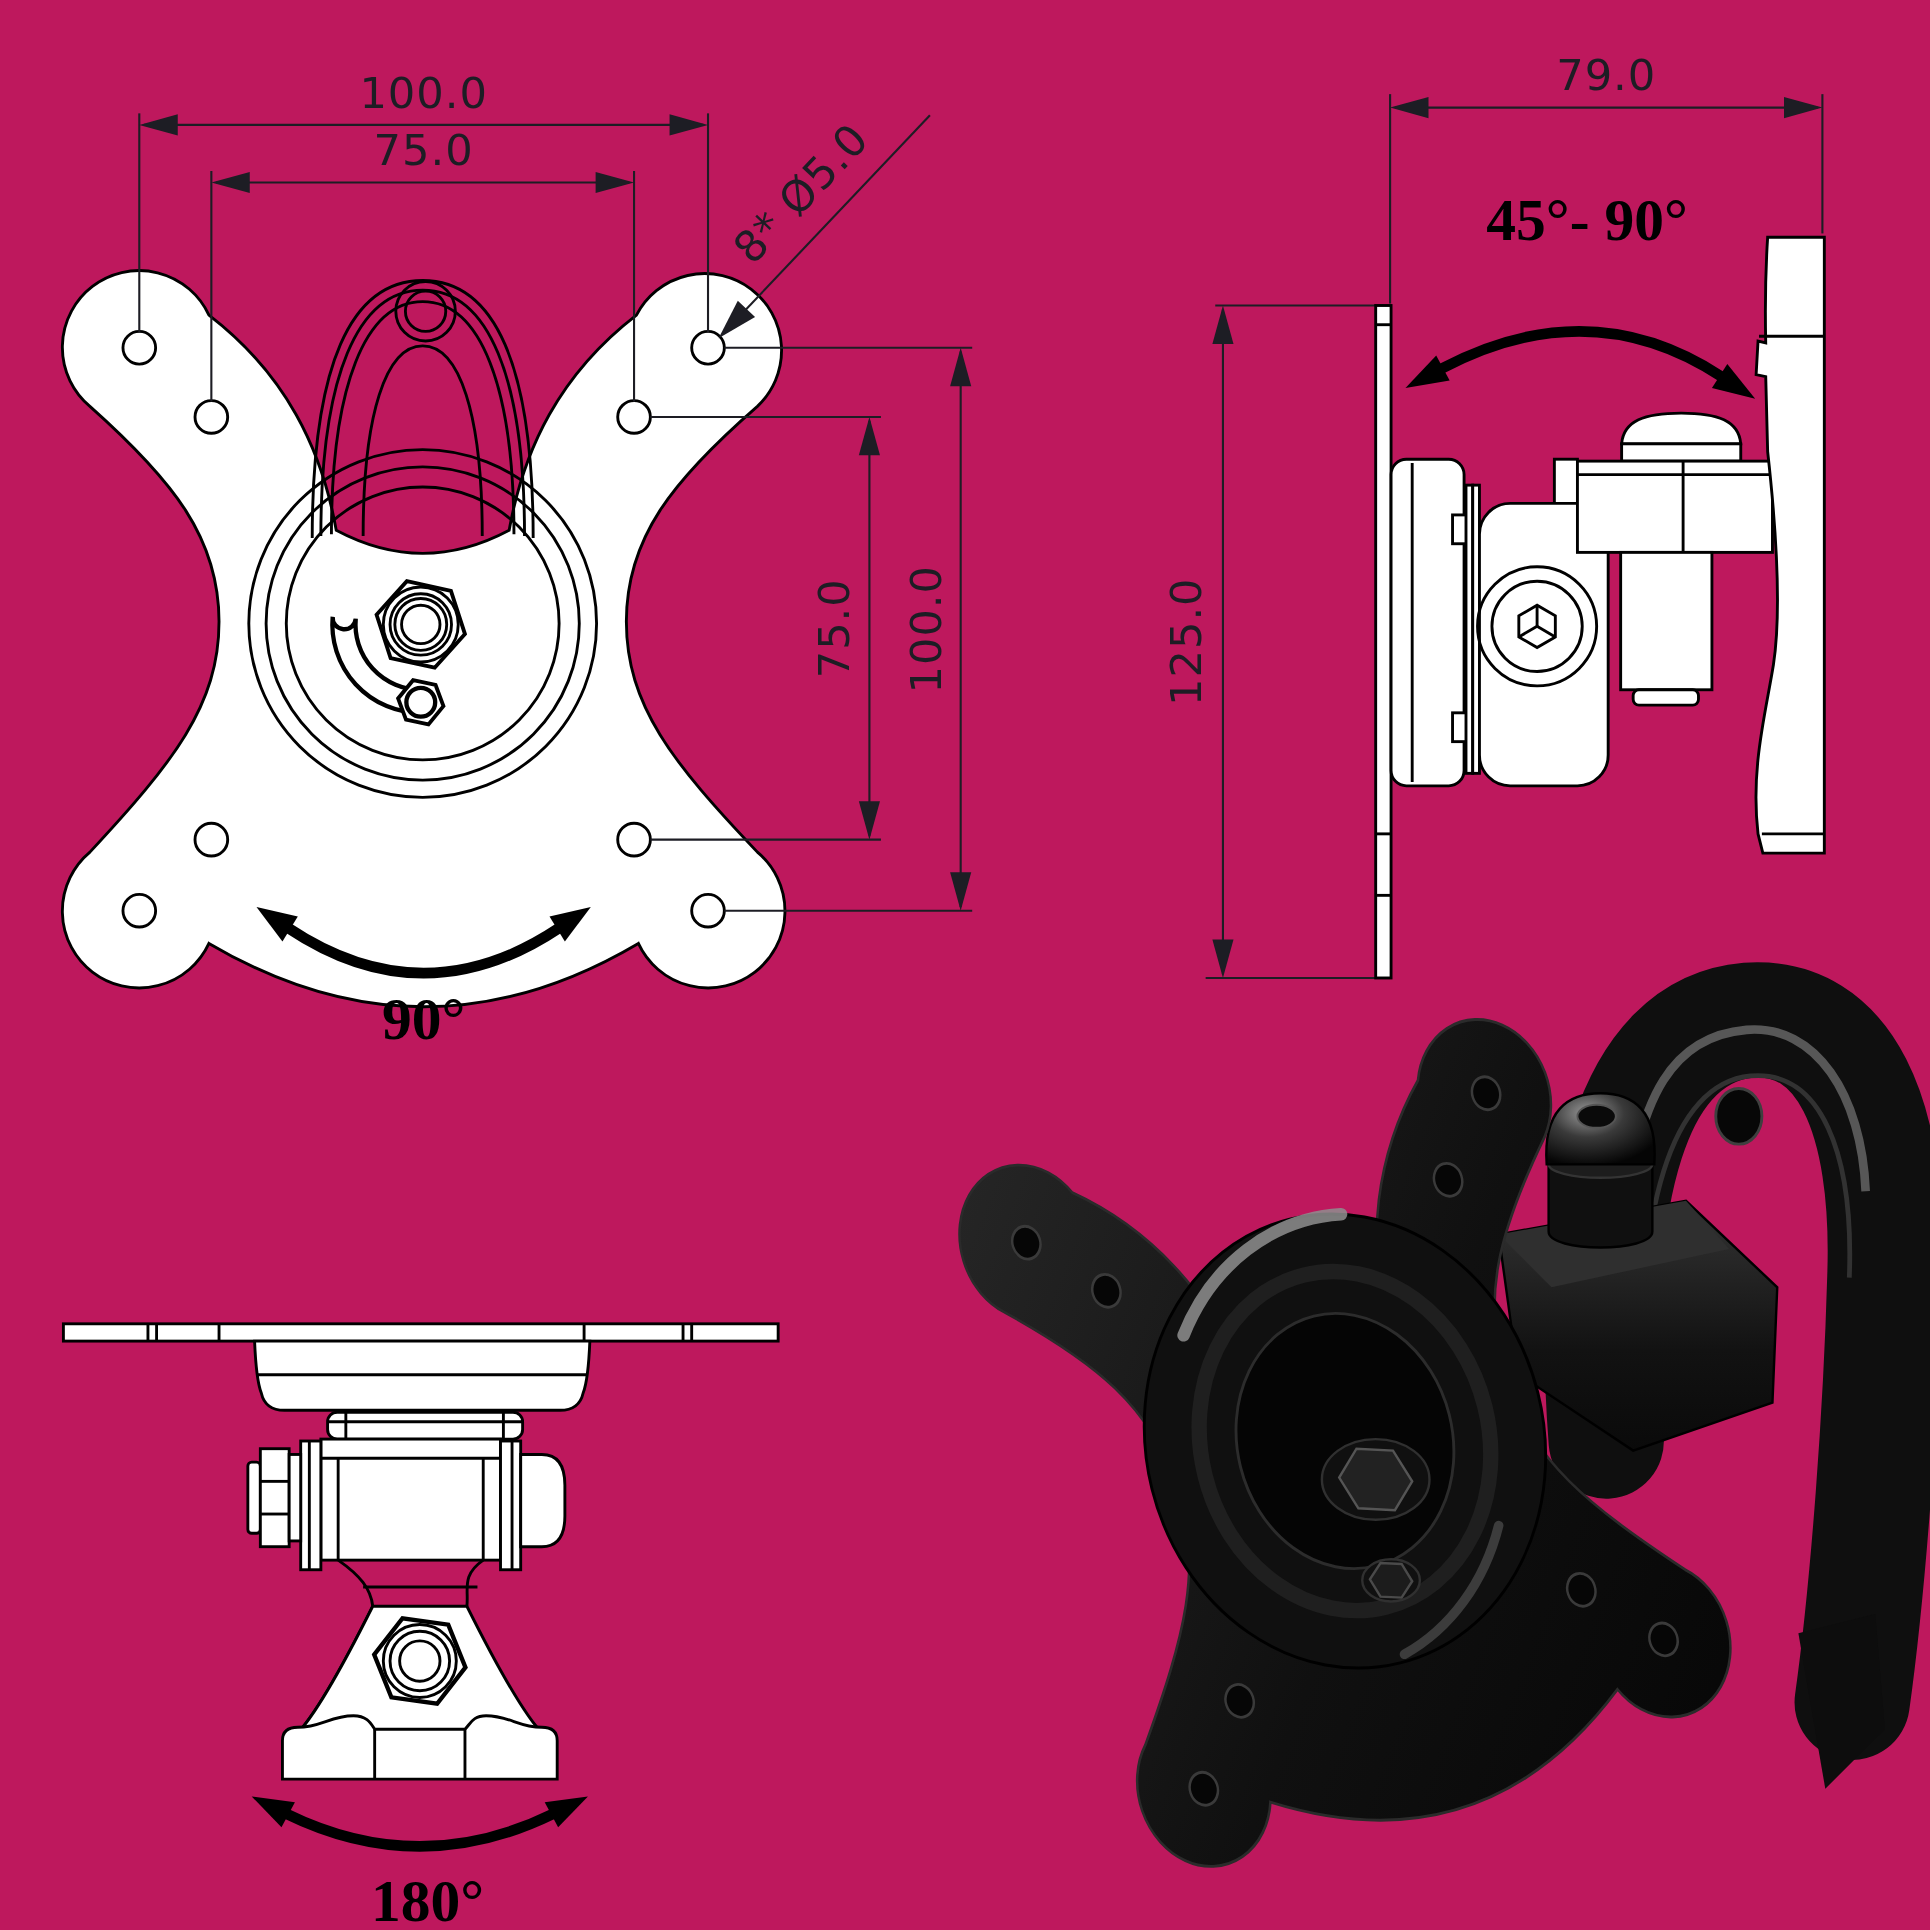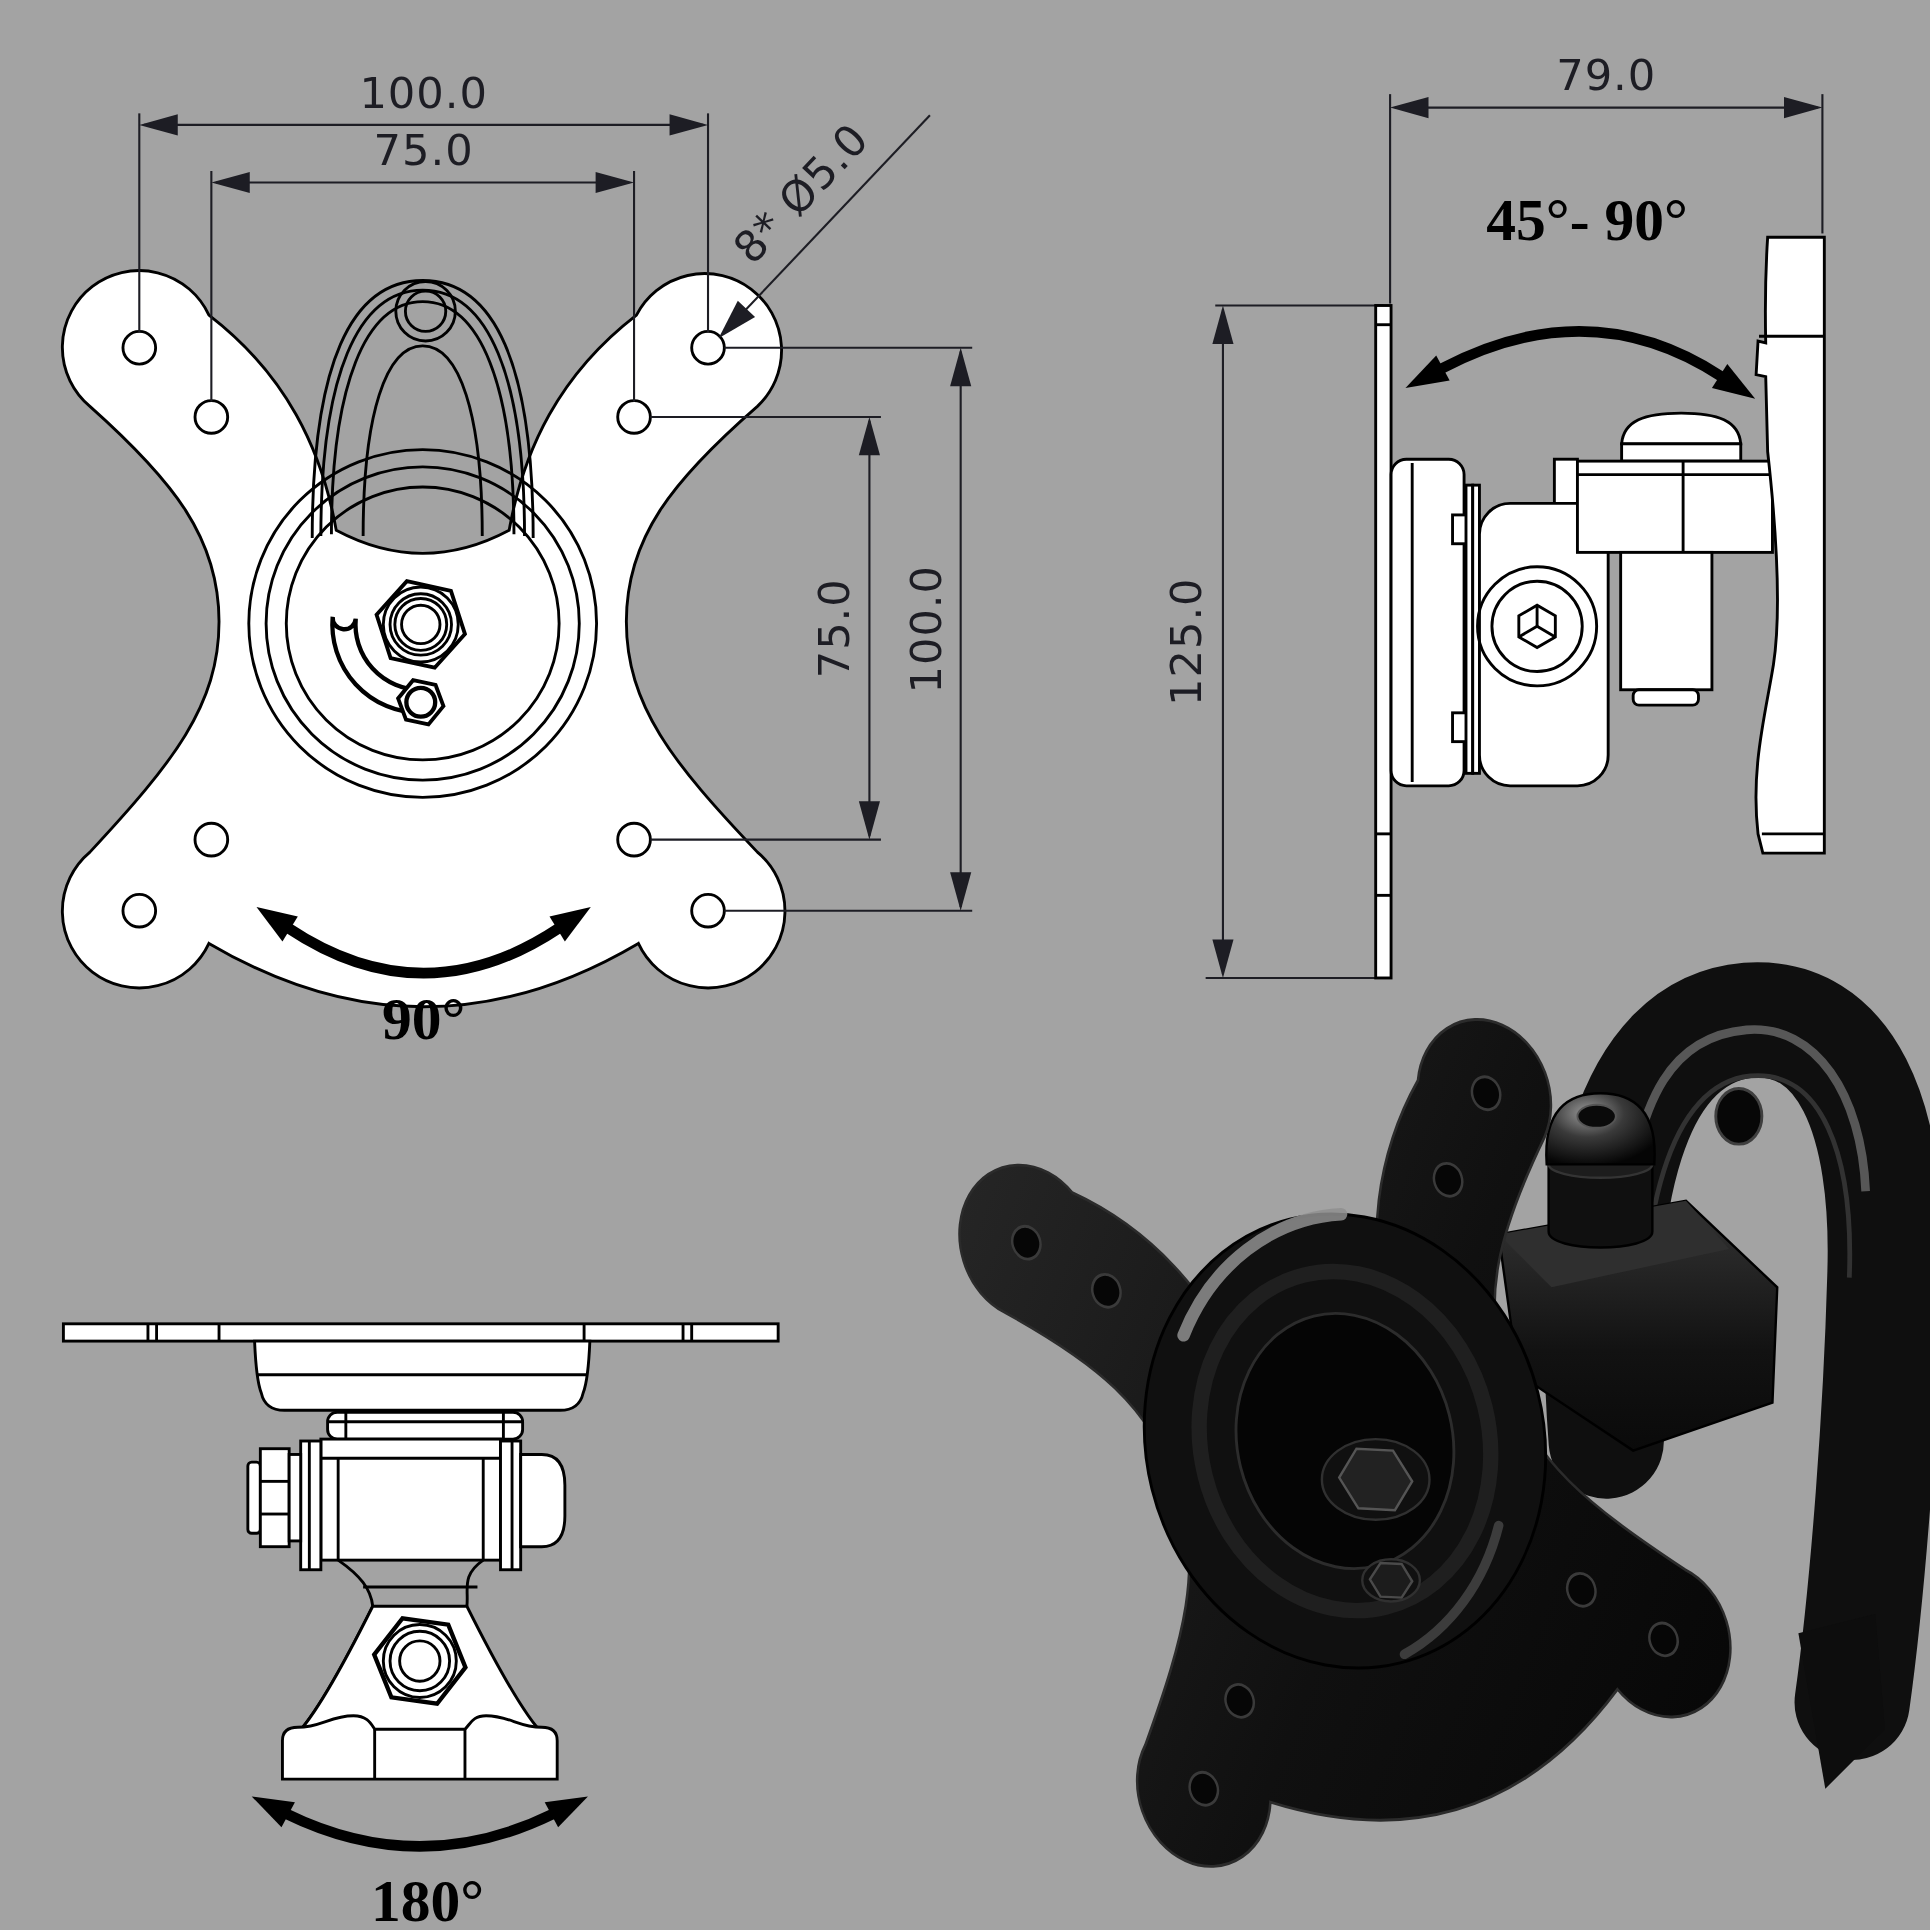--- a/index.html
+++ b/index.html
@@ -1,16 +1,16 @@
 <!DOCTYPE html>
 <html><head>
 <meta charset="utf-8">
 <style>
   html,body { margin:0; padding:0; background:#ffffff; }
-  .canvas { position:relative; width:1930px; height:1930px; background:#a3a3a3; overflow:hidden;
+  .canvas { position:relative; width:1930px; height:1930px; background:#be185d; overflow:hidden;
             font-family:"DejaVu Sans", sans-serif; }
   svg { display:block; }
   text { user-select:none; }
   .dimtxt { font-family:"DejaVu Sans", sans-serif; font-size:45px; fill:#1d1d24; letter-spacing:1px; }
   .boldtxt { font-family:"Liberation Serif", serif; font-weight:bold; font-size:62px; fill:#000; }
   .thin  { stroke:#1d1d24; stroke-width:2.2; fill:none; }
   .part  { stroke:#000; stroke-width:3;   fill:#fff; }
   .partn { stroke:#000; stroke-width:3;   fill:none; }
   .arrow { fill:#1d1d24; stroke:none; }
   .swiv  { stroke:#000; stroke-width:11; fill:none; }

